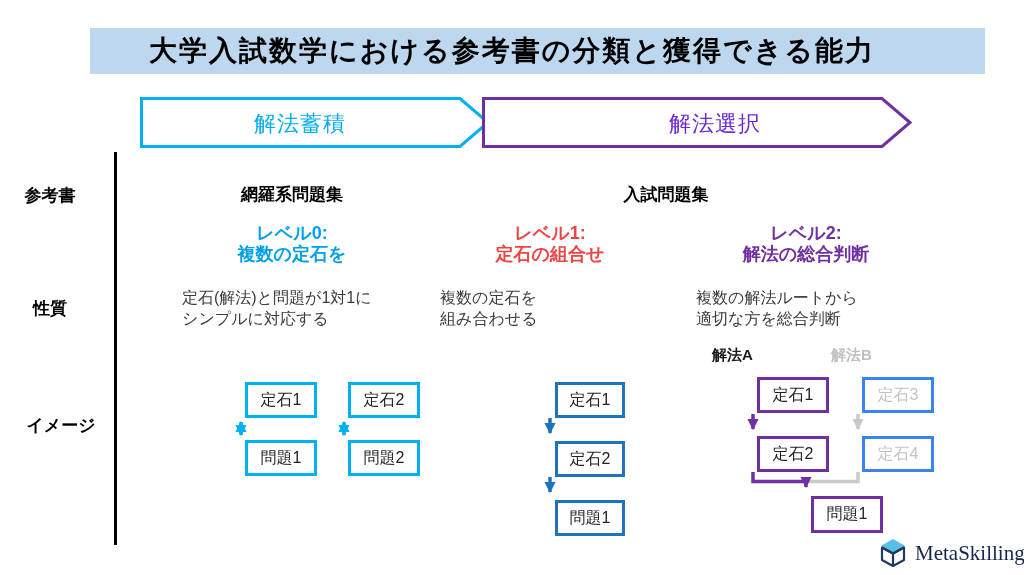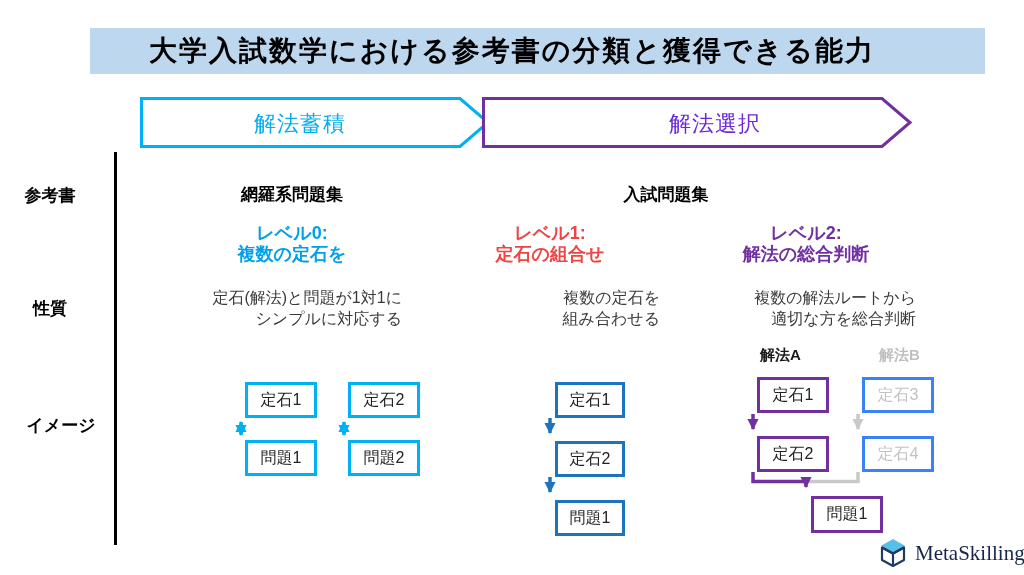--- a/index.html
+++ b/index.html
@@ -19,23 +19,23 @@
   .stage-label.cyan   { left:140px; width:320px; color:#00AEEF; }
   .stage-label.purple { left:482px; width:400px; color:#6d28d9;padding-left:33px; }
 
   .row-label { font-weight:bold; font-size:17px; color:#000; text-align:center; width:100px; }
 
   .col-header { font-weight:bold; font-size:17px; color:#000; text-align:center; width:200px; top:183px; }
   .level-title { font-weight:bold; font-size:18px; line-height:21px; text-align:center; width:200px; top:223px; }
   .level-title.c0 { color:#00A0E8; }
   .level-title.c1 { color:#ef4444; }
   .level-title.c2 { color:#7030A0; }
-  .desc { font-size:16px; line-height:21px; text-align:right; width:220px; top:287px; color:#3A3A3A; }
+  .desc { font-size:16px; line-height:21px; text-align:left; width:220px; top:287px; color:#3A3A3A; }
 
-  .route-label { font-weight:bold; font-size:15px; top:346px;margin-left:48px; }
+  .route-label { font-weight:bold; font-size:15px; top:346px; }
   .route-label.a { left:712px; color:#1a1a1a; }
   .route-label.b { left:831px; color:#BFBFBF; }
 
   .box {
     position:absolute; display:flex; align-items:center; justify-content:center;
     background:#ffffff; box-sizing:border-box; font-size:16px; color:#222222;margin-left:40px;
   }
   .box.cyan   { border:3px solid #00B0F0; }
   .box.blue   { border:3px solid #1E73BE; }
   .box.purple { border:3px solid #7030A0; }

